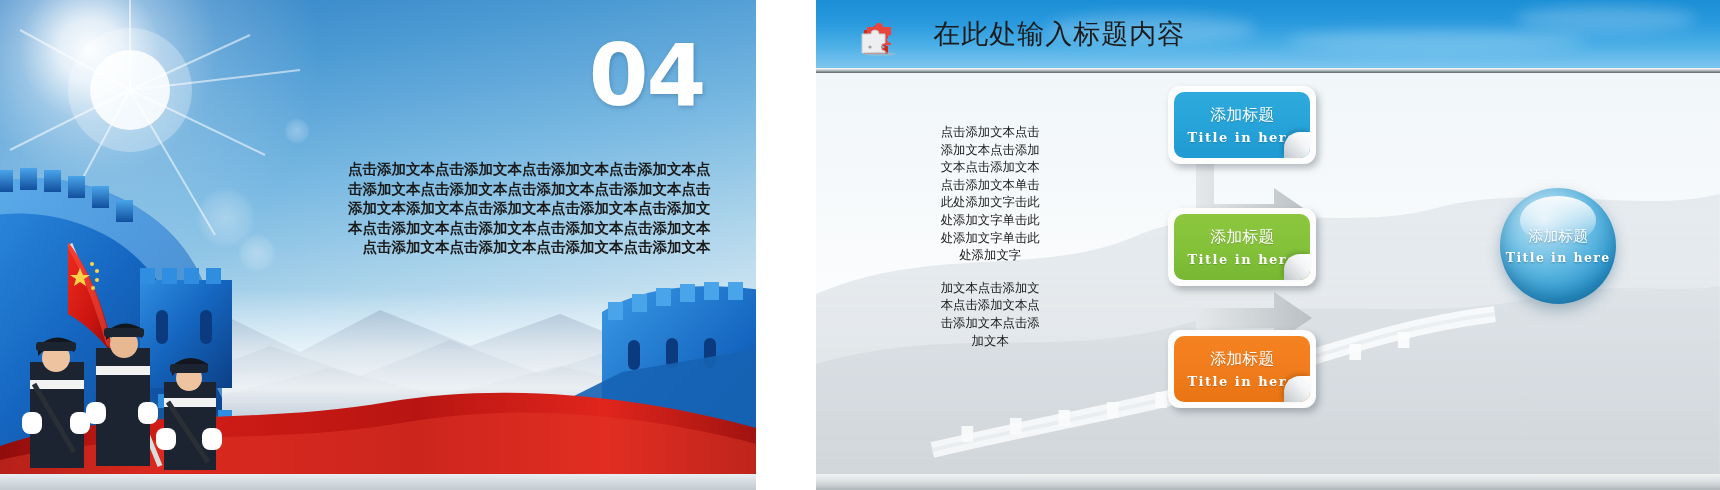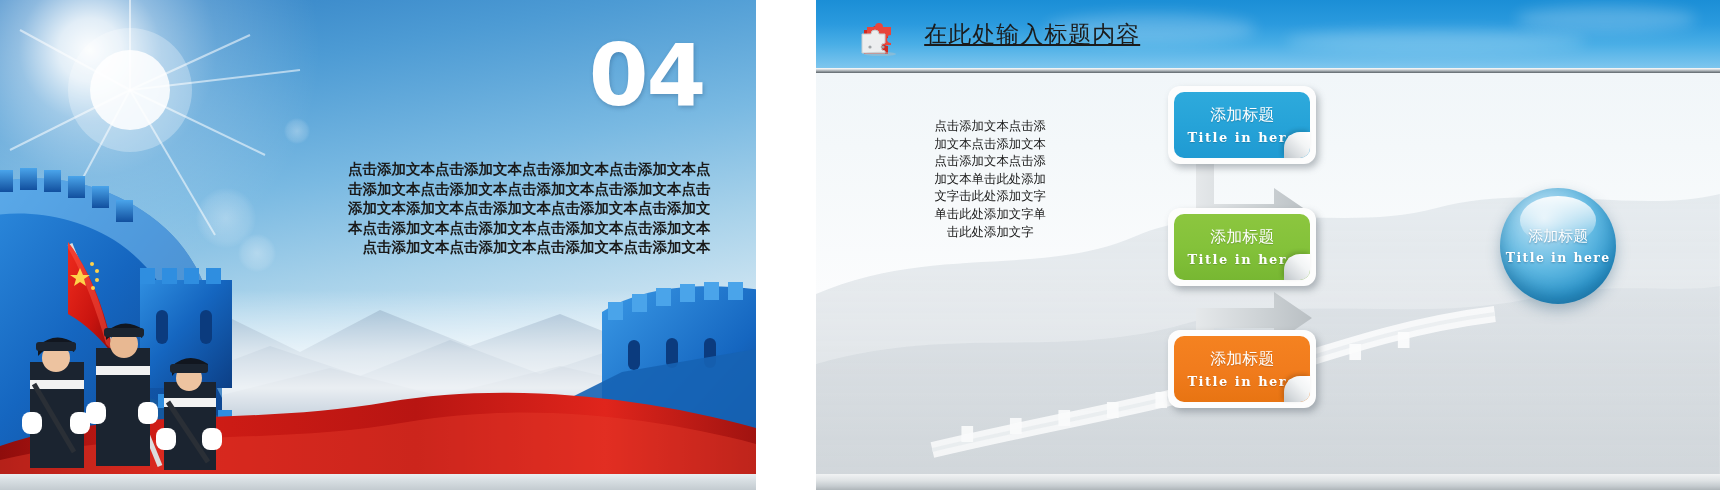--- a/index.html
+++ b/index.html
@@ -47,32 +47,32 @@
   .slide-right{position:relative;width:932px;height:490px;overflow:hidden;
      background:linear-gradient(180deg,#eef4f8 0%,#f4f8fa 30%,#fbfcfd 60%,#f3f5f6 100%);}
 
   .rs-header{position:absolute;left:0;top:0;width:100%;height:68px;overflow:hidden;
     background:linear-gradient(180deg,#1b8ed6 0%,#2a9ade 35%,#49aee6 65%,#7ec6ee 100%);}
   .rs-header .cloud{position:absolute;border-radius:50%;background:rgba(255,255,255,.22);filter:blur(7px);}
   .rs-headrule{position:absolute;left:0;top:68px;width:100%;height:5px;
     background:linear-gradient(180deg,#ffffff 0%,#cfd4d7 35%,#8e969b 70%,#5d656a 100%);}
 
   .puzzle{position:absolute;left:42px;top:12px;width:46px;height:44px;}
-  .rs-title{position:absolute;left:108px;top:14px;font-size:23px;line-height:40px;color:#1b1b1b;
-     font-family:"DejaVu Sans","Liberation Sans",sans-serif;letter-spacing:1px;text-decoration:underline;}
+  .rs-title{position:absolute;left:117px;top:14px;font-size:27px;line-height:40px;color:#1b1b1b;
+     font-family:"DejaVu Sans","Liberation Sans",sans-serif;letter-spacing:1px;}
 
   
   .rs-photo{position:absolute;left:0;bottom:16px;width:100%;height:300px;opacity:.55;pointer-events:none;}
 
   .rs-footbar{position:absolute;left:0;bottom:0;width:100%;height:16px;
     background:linear-gradient(180deg,#f1f3f4 0%,#dfe3e5 40%,#c6ccd0 75%,#aeb5b9 100%);}
 
   .rs-body-text{position:absolute;left:108px;top:112px;width:132px;text-align:center;
      font-size:12.4px;line-height:17.6px;color:#161616;font-family:"DejaVu Sans","Liberation Sans",sans-serif;}
-  .rs-body-text p{margin:5px;}
+  .rs-body-text p{margin:12px;font-family:Liberation Serif, serif;}
   .rs-body-text p + p{margin-top:15px;}
 
   
   .note{position:absolute;width:148px;height:78px;}
   .note .paper{position:absolute;inset:0;background:#fdfdfd;border-radius:12px;
      box-shadow:3px 4px 7px rgba(90,100,110,.42);}
   .note .inner{position:absolute;left:6px;top:6px;right:6px;bottom:6px;border-radius:10px;
      display:flex;flex-direction:column;align-items:center;justify-content:center;}
   .note .t1{font-size:16px;line-height:20px;color:#ffffff;font-family:"DejaVu Sans","Liberation Sans",sans-serif;
      text-shadow:0 1px 1px rgba(0,0,0,.18);}
@@ -324,20 +324,21 @@
           <rect x="400" y="208" width="12" height="16"></rect>
         <rect x="450" y="194" width="12" height="16"></rect>
           <rect x="500" y="182" width="12" height="16"></rect>
         <rect x="550" y="170" width="12" height="16"></rect>
           <rect x="600" y="158" width="12" height="16"></rect>
       </g>
     </svg>
 
     <div class="rs-body-text">
       <p>点击添加文本点击添加文本点击添加文本点击添加文本点击添加文本单击此处添加文字击此处添加文字单击此处添加文字单击此处添加文字</p>
+      <p>加文本点击添加文本点击添加文本点击添加文本点击添加文本</p>
     </div>
 
     <svg class="arrows" viewBox="0 0 300 300">
       <defs>
         <linearGradient id="ar" x1="0" y1="0" x2="1" y2="0">
           <stop offset="0%" stop-color="#e6e9eb"></stop>
             <stop offset="55%" stop-color="#ced3d6"></stop>
           <stop offset="100%" stop-color="#b9bfc3"></stop>
         </linearGradient>
       </defs>

